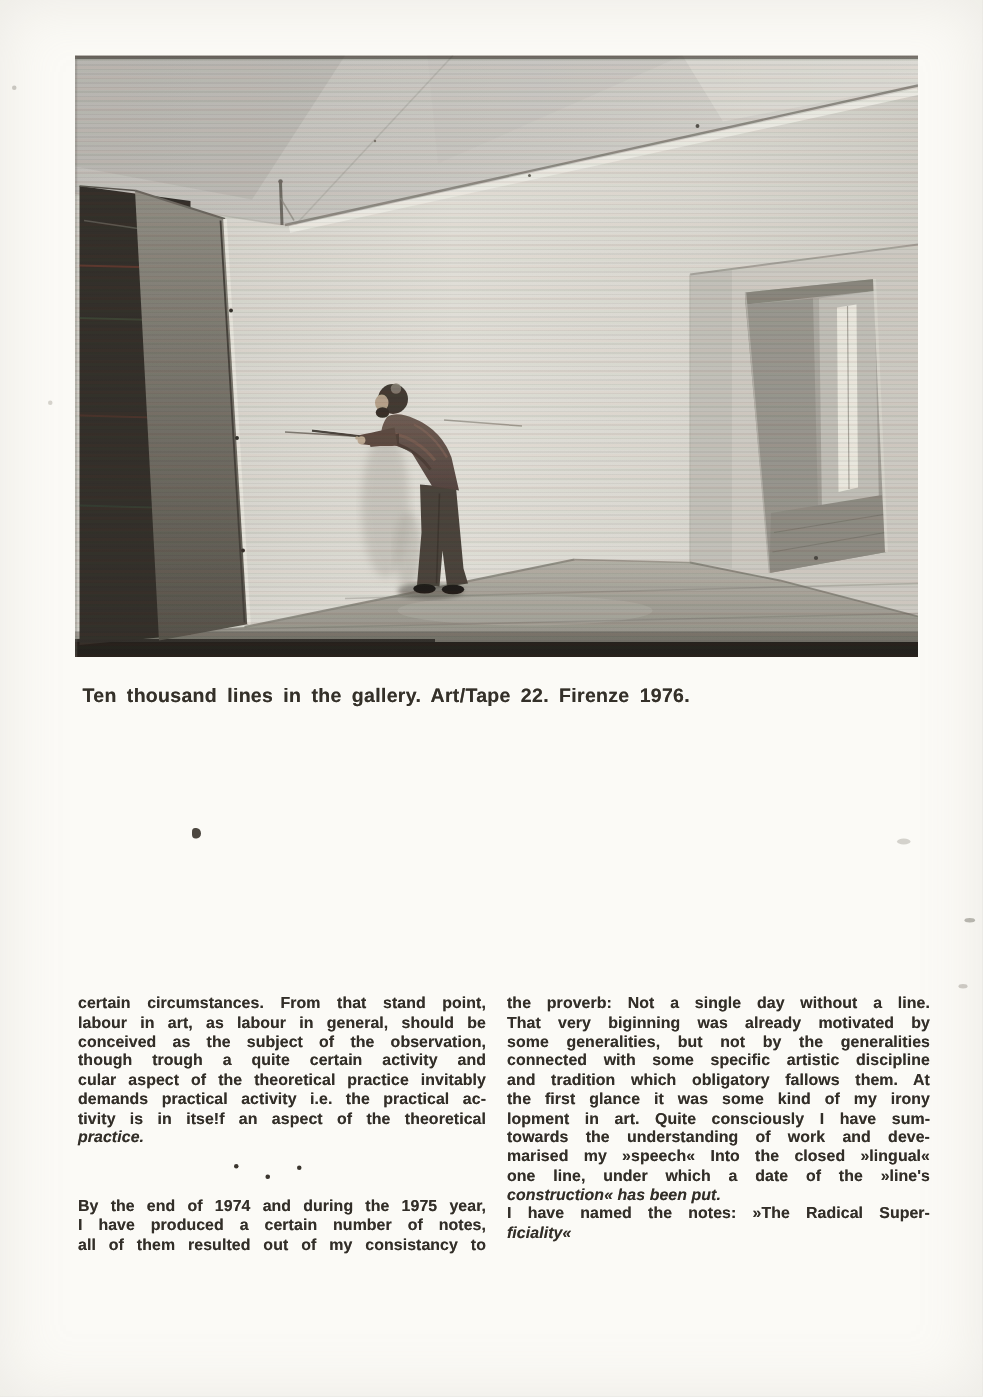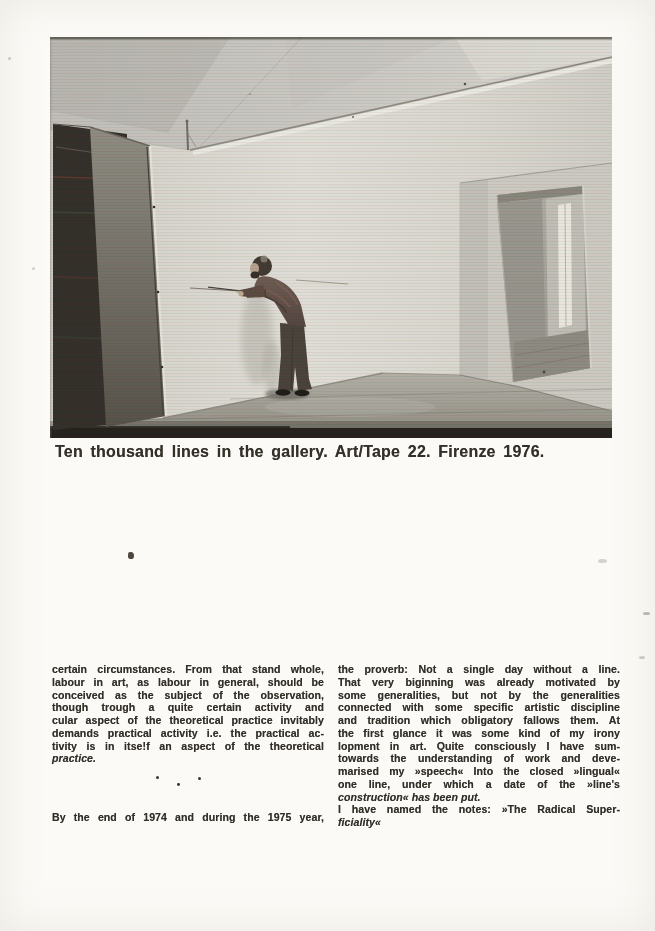--- a/index.html
+++ b/index.html
@@ -18,37 +18,37 @@
   }
   .photo svg{display:block;width:100%;height:100%;}
   .photo::after{
     content:"";position:absolute;inset:0;pointer-events:none;
     background:
       repeating-linear-gradient(180deg, rgba(25,23,20,.055) 0 1px, rgba(255,255,255,0) 1px 3px),
       repeating-linear-gradient(180deg, rgba(160,50,45,.035) 0 2px, rgba(50,110,70,.035) 2px 4px, rgba(60,60,120,.02) 4px 7px);
   }
   
   .caption{
-    position:absolute;left:55px;top:443px;width:557px;
-    font-size:16px;font-weight:700;color:#343029;
+    position:absolute;left:55px;top:456px;width:557px;
+    font-size:13px;font-weight:700;color:#343029;
     letter-spacing:.2px;word-spacing:3px;
     text-shadow:0 0 .4px rgba(45,40,33,.6);
   }
   
   .columns{
     position:absolute;left:52px;top:663px;width:568px;
     display:flex;gap:14px;
   }
   .col{font-size:10.6px;line-height:12.75px;font-weight:700;color:#322e28;
        letter-spacing:.05px;text-shadow:0 0 .4px rgba(45,40,33,.55);}
   .col-left{width:272px;}
   .col-right{width:282px;}
   .jline{text-align:justify;text-align-last:justify;}
   .jline.jlast{text-align-last:left;font-style:italic;}
-  .para2-left{margin-top:24px;}
+  .para2-left{margin-top:11px;}
   .para2-right{}
   
   .sep{position:relative;height:12px;margin:10px 0 0 104px;width:46px;}
   .sep i{position:absolute;width:3.2px;height:3.2px;border-radius:50%;background:#3a352e;}
   .sep i:nth-child(1){left:0;top:1px;}
   .sep i:nth-child(2){left:21px;top:8px;width:2.8px;height:2.8px;}
   .sep i:nth-child(3){left:42px;top:2px;}
   
   .speck{position:absolute;border-radius:50%;}
   .speck.s1{left:128px;top:552px;width:6px;height:7px;background:#4c4740;border-radius:40% 60% 55% 45%;}
@@ -210,36 +210,38 @@
       <rect x="0" y="0" width="562" height="2.5" fill="rgba(35,32,27,.55)"></rect>
       <rect x="0" y="0" width="1.5" height="401" fill="rgba(120,117,108,.3)"></rect>
     </svg>
   </figure>
 
   <div class="caption">Ten thousand lines in the gallery. Art/Tape 22. Firenze 1976.</div>
 
   <div class="columns">
     <div class="col col-left">
       <div>
-          <div class="jline">certain circumstances. From that stand whole,</div>
+          <div class="jline">certain circumstances. From that stand point,</div>
           <div class="jline">labour in art, as labour in general, should be</div>
           <div class="jline">conceived as the subject of the observation,</div>
           <div class="jline">though trough a quite certain activity and</div>
           <div class="jline">cular aspect of the theoretical practice invitably</div>
           <div class="jline">demands practical activity i.e. the practical ac-</div>
           <div class="jline">tivity is in itse!f an aspect of the theoretical</div>
           <div class="jline jlast">practice.</div>
         </div>
       <div class="sep" aria-label="* * *">
           <i></i>
           <i></i>
           <i></i>
         </div>
       <div class="para2-left">
           <div class="jline">By the end of 1974 and during the 1975 year,</div>
+          <div class="jline">I have produced a certain number of notes,</div>
+          <div class="jline">all of them resulted out of my consistancy to</div>
         </div>
     </div>
     <div class="col col-right">
       <div>
           <div class="jline">the proverb: Not a single day without a line.</div>
           <div class="jline">That very biginning was already motivated by</div>
           <div class="jline">some generalities, but not by the generalities</div>
           <div class="jline">connected with some specific artistic discipline</div>
           <div class="jline">and tradition which obligatory fallows them. At</div>
           <div class="jline">the first glance it was some kind of my irony</div>

